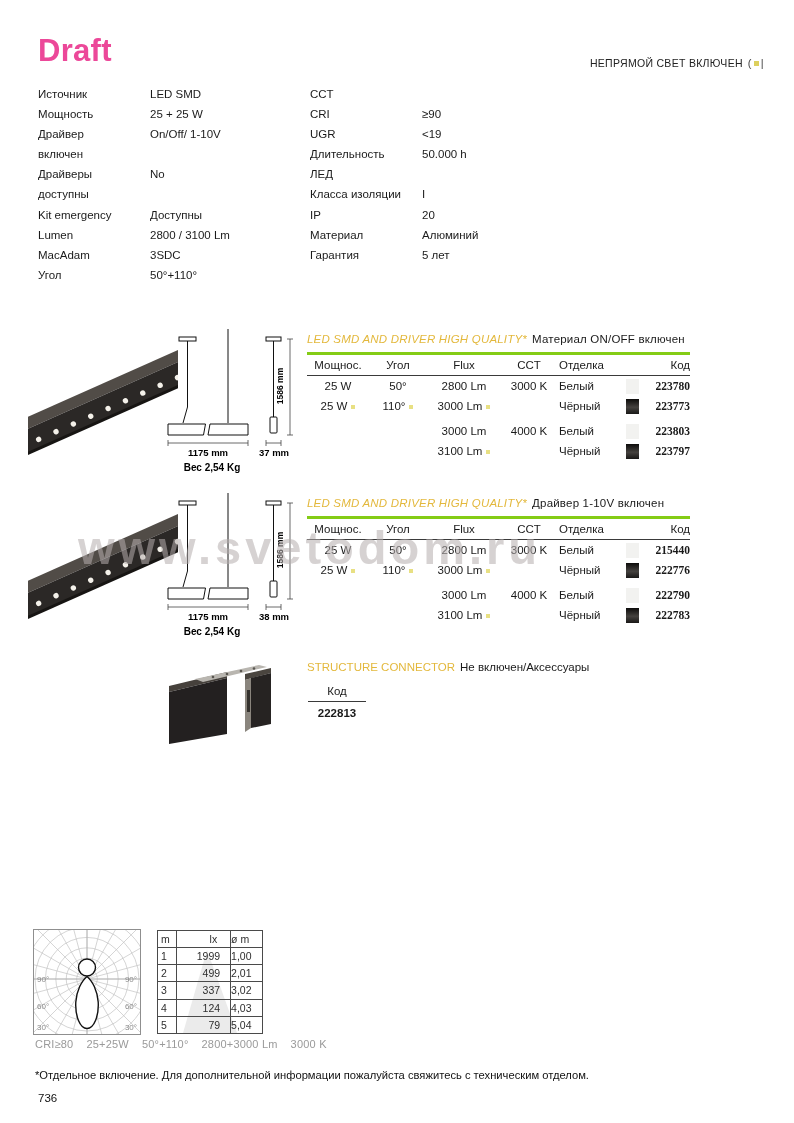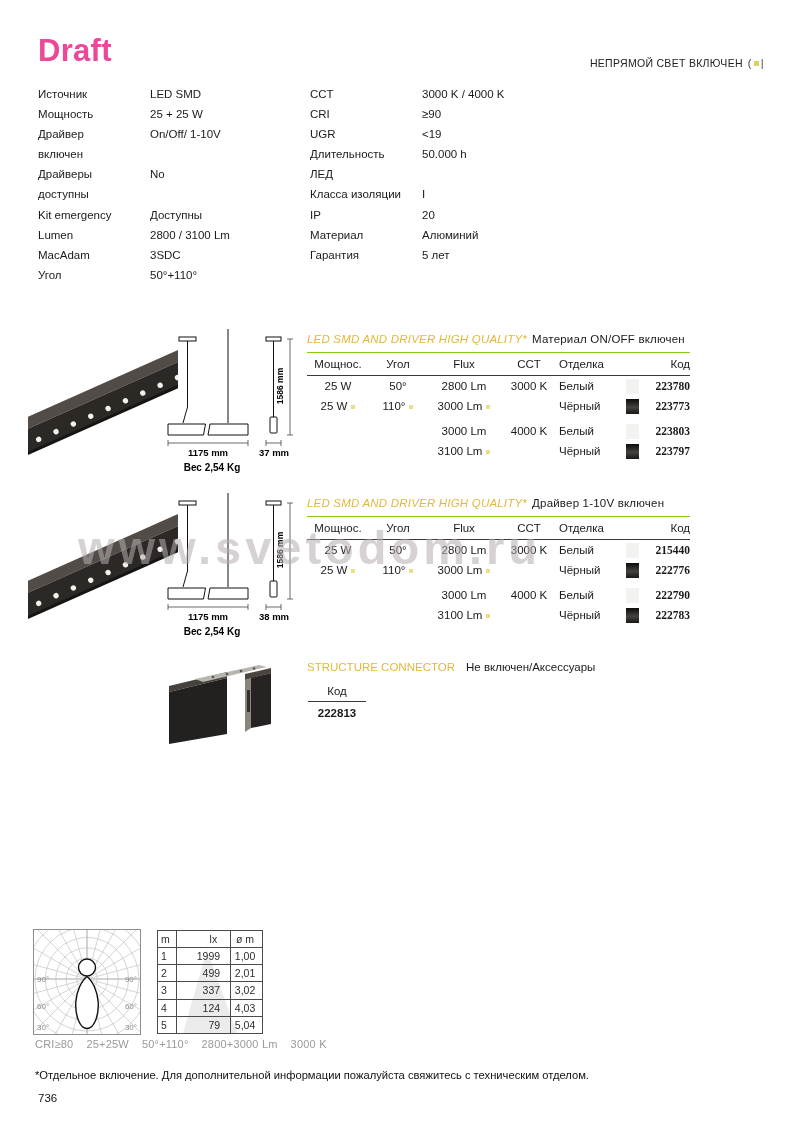--- a/index.html
+++ b/index.html
@@ -38,21 +38,21 @@
   .dimdraw { position: absolute; left: 166px; width: 135px; height: 152px; }
   .dimdraw-1 { top: 329px; } .dimdraw-2 { top: 493px; }
   .sec-title { position: absolute; left: 307px; font-size: 11.5px; letter-spacing: 0.2px; }
   .sec-title-1 { top: 333px; } .sec-title-2 { top: 497px; }
   .sec-title .t-en { color: #e3b83c; font-style: italic; }
   .sec-title .t-ru { color: #1a1a1a; padding-left: 5px; }
   .ptable { position: absolute; left: 307px; width: 383px; font-size: 11.5px; }
   .ptable-0 { top: 352px; } .ptable-1 { top: 516px; }
   .thead {
     display: flex; align-items: center; height: 24px;
-    border-top: 1px solid #84cc16; border-bottom: 1px solid #3a3a3a;
+    border-top: 3px solid #84cc16; border-bottom: 1px solid #3a3a3a;
   }
   .trow { display: flex; align-items: center; height: 20px; justify-content: center; }
   .trow.gap { margin-top: 5px; }
   .c-power { width: 62px; text-align: center; }
   .c-angle { width: 58px; text-align: center; }
   .c-flux  { width: 74px; text-align: center; }
   .c-cct   { width: 56px; text-align: center; }
   .c-finish{ width: 62px; text-align: left; padding-left: 2px; }
   .c-swatch{ width: 26px; display: flex; justify-content: center; align-items: center; }
   .c-code  { width: 45px; text-align: right; }
@@ -72,21 +72,21 @@
   .conn-code .val { display:block; padding-top: 5px; font-weight: bold; }
   
   .polar { position: absolute; left: 33px; top: 929px; }
   svg text { font-family: "Liberation Sans", sans-serif; }
   #cone-wrap { position: absolute; left: 157px; top: 930px; width: 106px; height: 104px; }
   #cone-svg { position: absolute; left:0; top:0; }
   table.cone { position: relative; width: 106px; height: 104px; border-collapse: collapse; font-size: 10.5px; color:#2e2e2e; }
   table.cone th, table.cone td { border: 1px solid #4a4a4a; font-weight: normal; height: 17px; background: transparent; }
   table.cone .col-m  { width: 22px; text-align: left;  padding-left: 3px; }
   table.cone .col-lx { width: 48px; text-align: right; padding-right: 10px; padding-left: 20px; }
-  table.cone .col-om { width: 36px; text-align: center; padding-right: 3px; }
+  table.cone .col-om { width: 36px; text-align: left; padding-right: 3px; }
   table.cone thead .col-lx { text-align: center; padding-right: 0; }
   .photo-caption {
     position: absolute; left: 35px; top: 1038px;
     display: flex; gap: 13px; font-size: 11px; color: #9a9a9a; letter-spacing: 0.2px;
   }
   
   .footnote { position: absolute; left: 35px; top: 1069px; font-size: 11.2px; color: #111; }
   .page-number { position: absolute; left: 38px; top: 1092px; font-size: 11.5px; color:#111; }
   
   .watermark {
@@ -145,21 +145,20 @@
         <div class="spec-value">3SDC</div>
       </div>
       <div class="spec-row">
         <div class="spec-label">Угол</div>
         <div class="spec-value">50°+110°</div>
       </div>
     </div>
   <div class="specs right" id="specs-right">
       <div class="spec-row">
         <div class="spec-label">CCT</div>
-        <div class="spec-value">3000 K / 4000 K</div>
       </div>
       <div class="spec-row">
         <div class="spec-label">CRI</div>
         <div class="spec-value">≥90</div>
       </div>
       <div class="spec-row">
         <div class="spec-label">UGR</div>
         <div class="spec-value">&lt;19</div>
       </div>
       <div class="spec-row">
@@ -417,21 +416,21 @@
     <circle cx="48" cy="25" r="1.3" fill="#5a5751"></circle>
       <circle cx="62" cy="22" r="1.3" fill="#5a5751"></circle>
     <circle cx="76" cy="19" r="1.3" fill="#5a5751"></circle>
       <circle cx="89" cy="16.5" r="1.3" fill="#5a5751"></circle>
     <polygon points="80,22 106,16 106,21 80,28" fill="#4a453f"></polygon>
     <polygon points="80,28 86,26 86,76 80,80" fill="#8a857d"></polygon>
     <rect x="82" y="38" width="3" height="22" fill="#35322e"></rect>
     <polygon points="86,26 106,21 106,72 86,76" fill="#262322"></polygon>
   </svg>
   <div class="conn-title">
-    <span class="t-en" style="color:#e3b83c">STRUCTURE CONNECTOR</span><span class="t-ru" style="padding-left:11px">Не включен/Аксессуары</span>
+    <span class="t-en" style="color:#e3b83c">STRUCTURE CONNECTOR</span><span class="t-ru" style="padding-left:5px">Не включен/Аксессуары</span>
   </div>
   <div class="conn-code">
     <span class="lbl">Код</span>
     <span class="val">222813</span>
   </div>
 
   <svg class="polar" width="108" height="106" viewBox="0 0 108 106">
     <defs>
         <clipPath id="pclip">
           <rect x="1" y="1" width="106" height="104"></rect>

